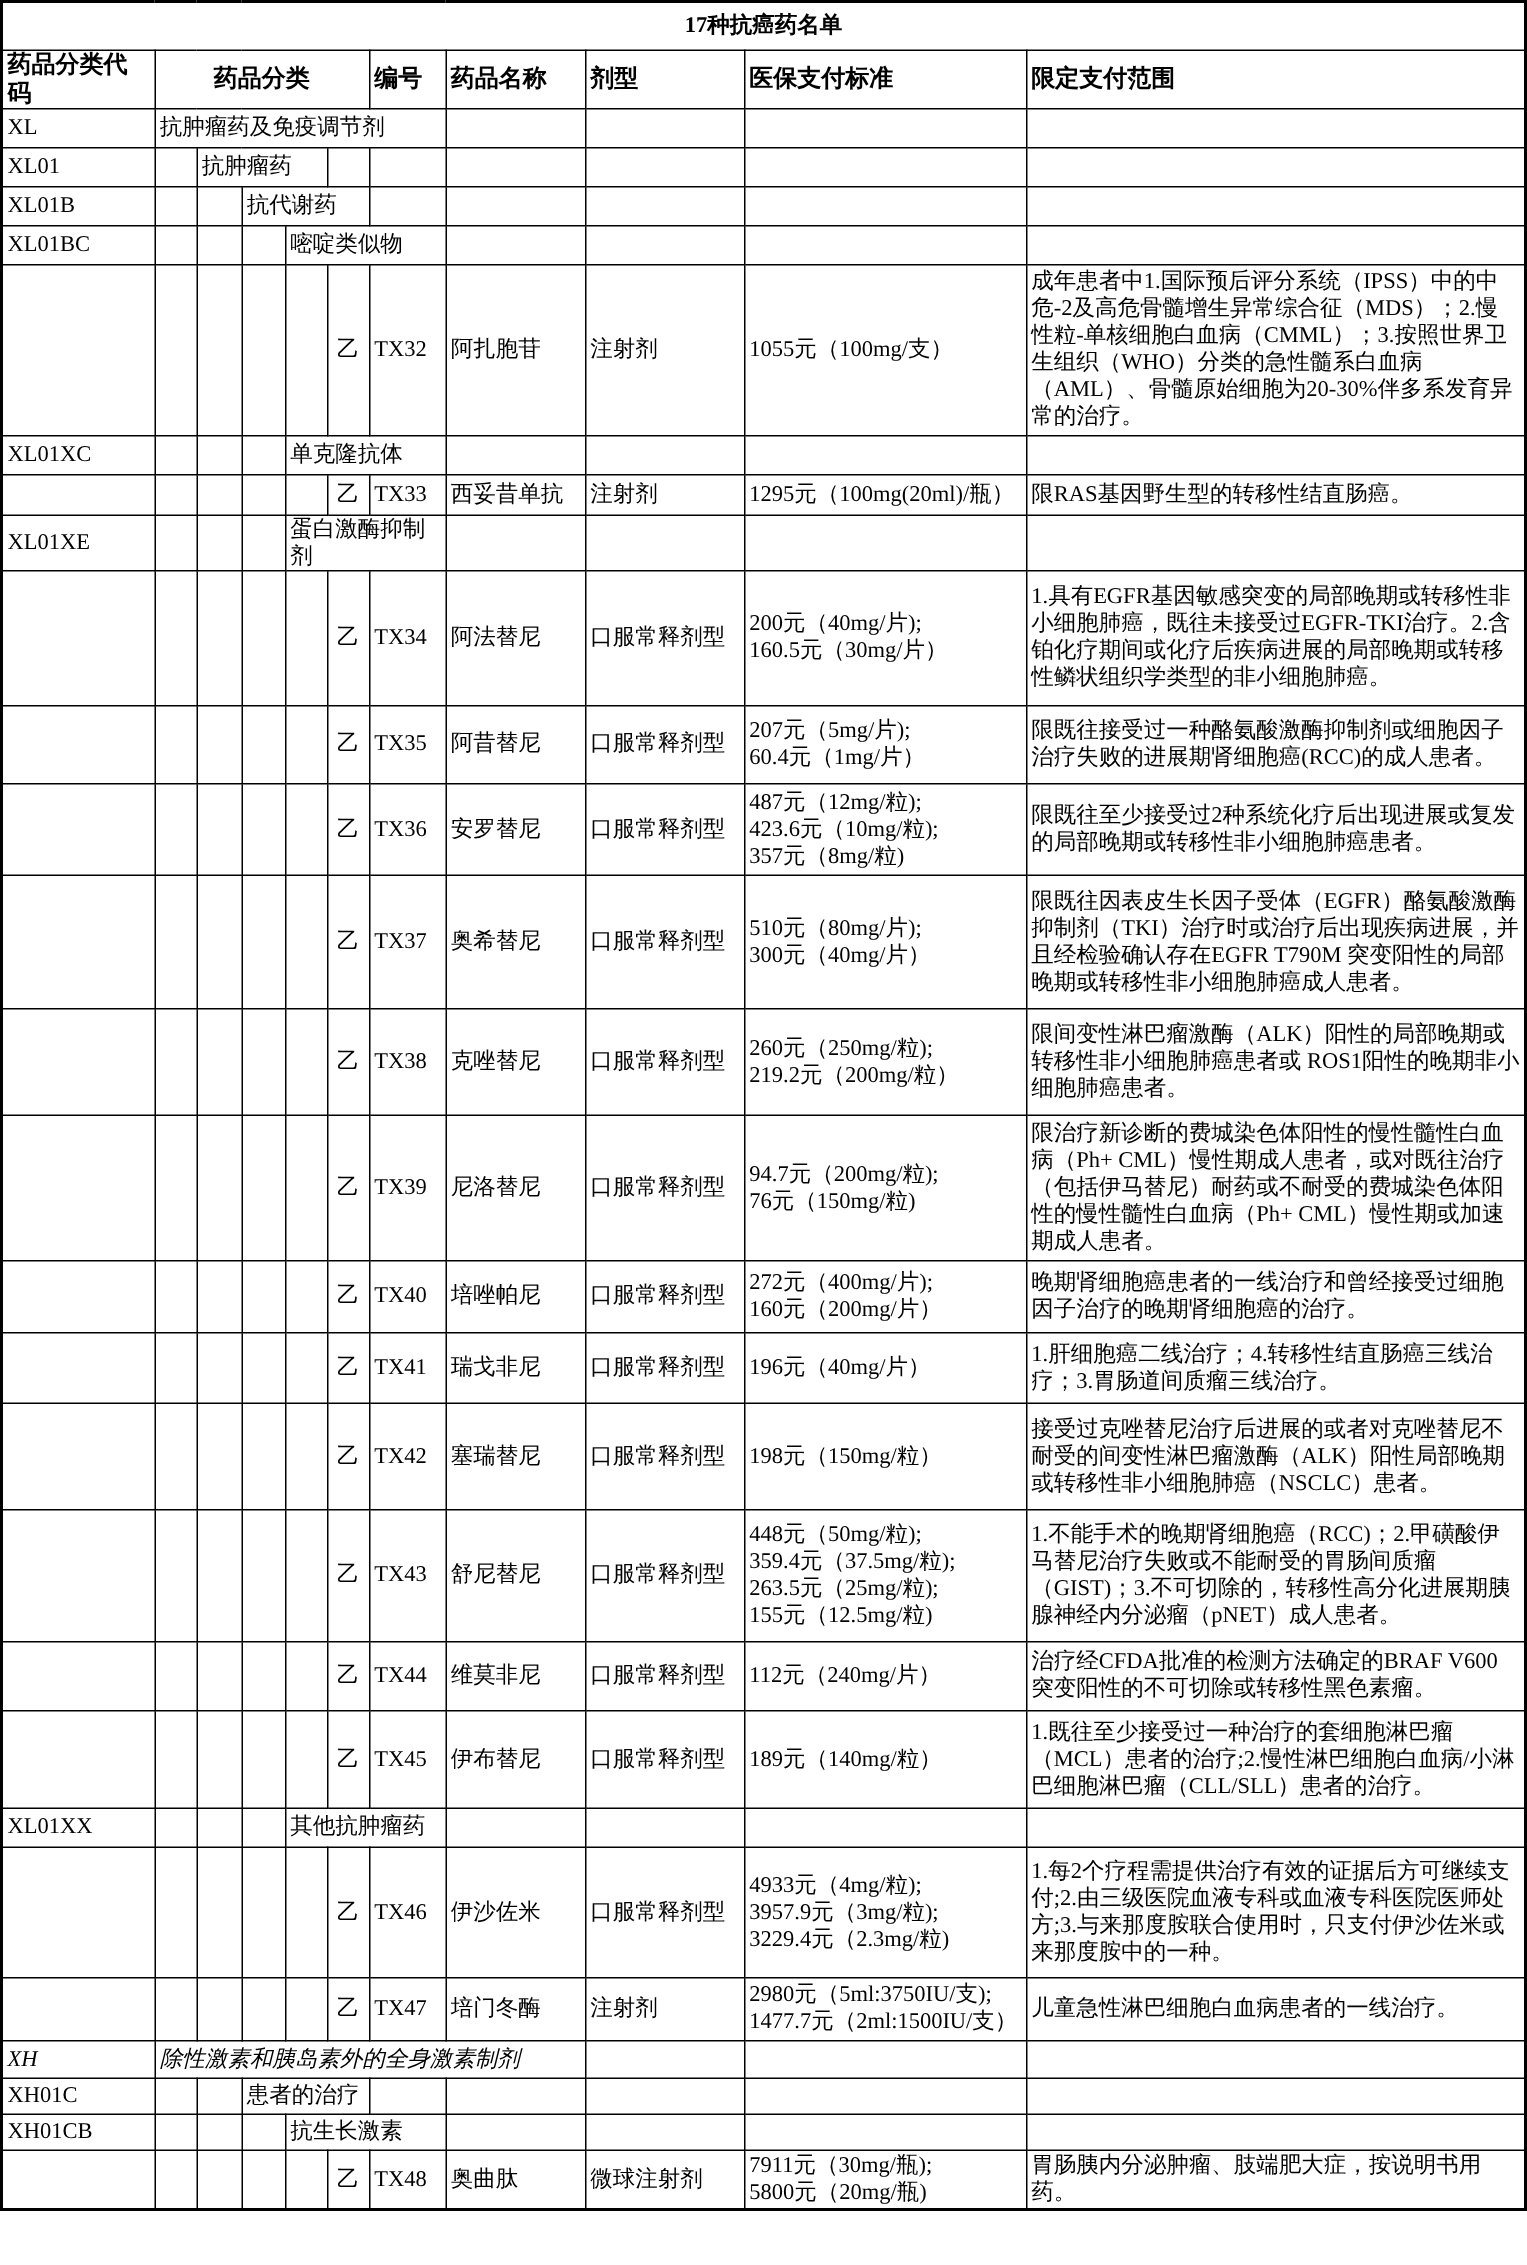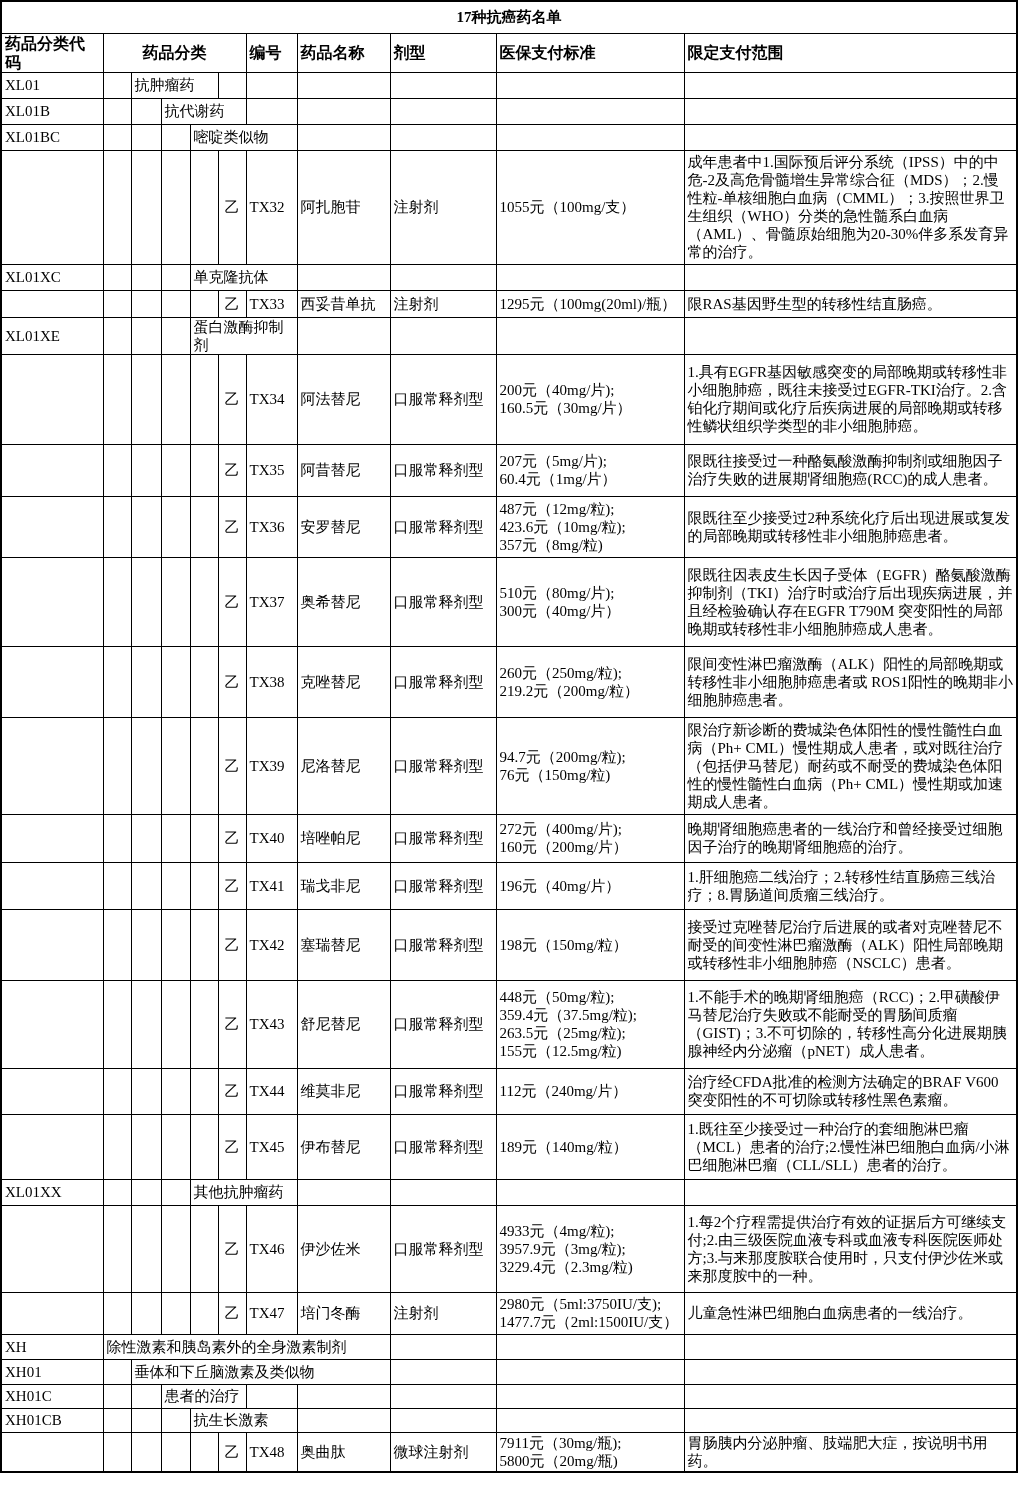--- a/index.html
+++ b/index.html
@@ -77,20 +77,28 @@
       <td>药品分类代码</td>
       <td class="hdr-class" colspan="5">药品分类</td>
       <td>编号</td>
       <td>药品名称</td>
       <td>剂型</td>
       <td>医保支付标准</td>
       <td>限定支付范围</td>
     </tr>
   </thead>
   <tbody>
+      <tr style="height: 26px;">
+        <td class="code">XL</td>
+        <td colspan="6" class="cat">抗肿瘤药及免疫调节剂</td>
+        <td></td>
+        <td></td>
+        <td></td>
+        <td></td>
+      </tr>
       <tr style="height: 26px; margin-top: 28px;">
         <td class="code">XL01</td>
         <td></td>
         <td colspan="3" class="cat">抗肿瘤药</td>
         <td></td>
         <td></td>
         <td></td>
         <td></td>
         <td></td>
         <td></td>
@@ -268,21 +276,21 @@
         <td class="code"></td>
         <td></td>
         <td></td>
         <td></td>
         <td></td>
         <td class="grade">乙</td>
         <td class="code">TX41</td>
         <td>瑞戈非尼</td>
         <td>口服常释剂型</td>
         <td class="price">196元（40mg/片）</td>
-        <td class="scope">1.肝细胞癌二线治疗；2.转移性结直肠癌三线治疗；8.胃肠道间质瘤三线治疗。</td>
+        <td class="scope">1.肝细胞癌二线治疗；4.转移性结直肠癌三线治疗；3.胃肠道间质瘤三线治疗。</td>
       </tr>
       <tr style="height: 71px;">
         <td class="code"></td>
         <td></td>
         <td></td>
         <td></td>
         <td></td>
         <td class="grade">乙</td>
         <td class="code">TX42</td>
         <td>塞瑞替尼</td>
@@ -365,31 +373,23 @@
         <td></td>
         <td></td>
         <td class="grade">乙</td>
         <td class="code">TX47</td>
         <td>培门冬酶</td>
         <td>注射剂</td>
         <td class="price">2980元（5ml:3750IU/支);
 1477.7元（2ml:1500IU/支）</td>
         <td class="scope">儿童急性淋巴细胞白血病患者的一线治疗。</td>
       </tr>
-      <tr style="height: 25px;">
+      <tr style="height: 25px; font-style: italic;">
         <td class="code">XH</td>
         <td colspan="7" class="cat">除性激素和胰岛素外的全身激素制剂</td>
-        <td></td>
-        <td></td>
-        <td></td>
-      </tr>
-      <tr style="height: 25px;">
-        <td class="code">XH01</td>
-        <td></td>
-        <td colspan="6" class="cat">垂体和下丘脑激素及类似物</td>
         <td></td>
         <td></td>
         <td></td>
       </tr>
       <tr style="height: 24px;">
         <td class="code">XH01C</td>
         <td></td>
         <td></td>
         <td colspan="3" class="cat">患者的治疗</td>
         <td></td>

